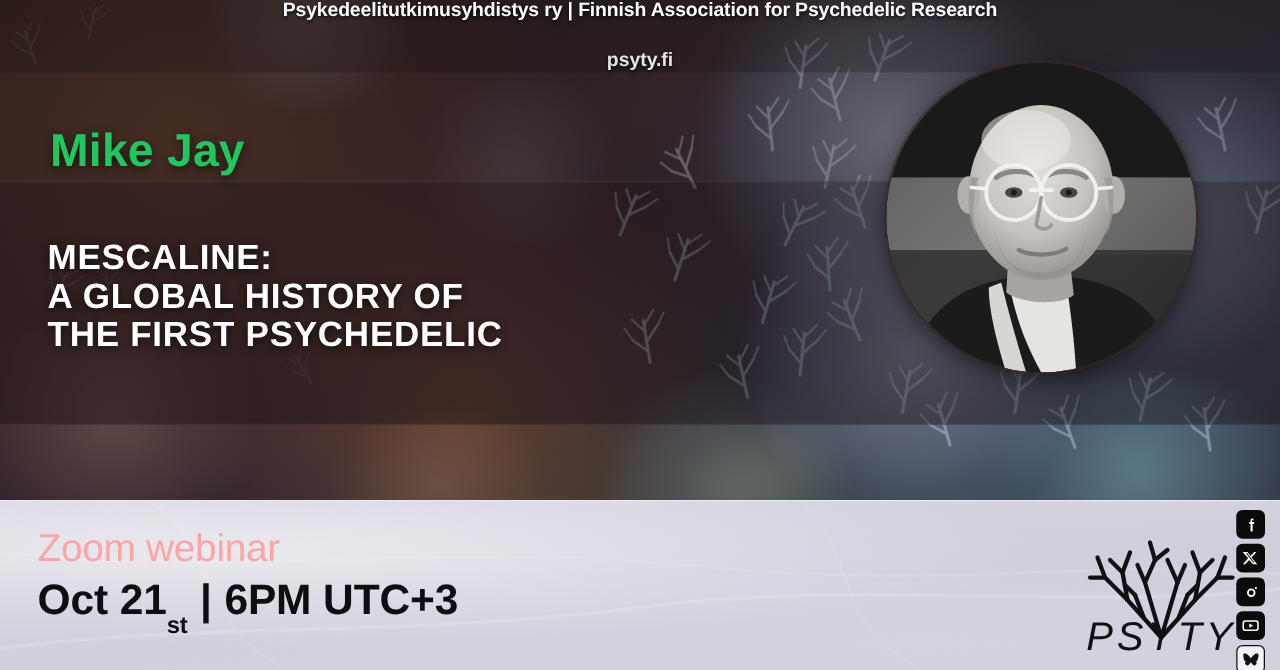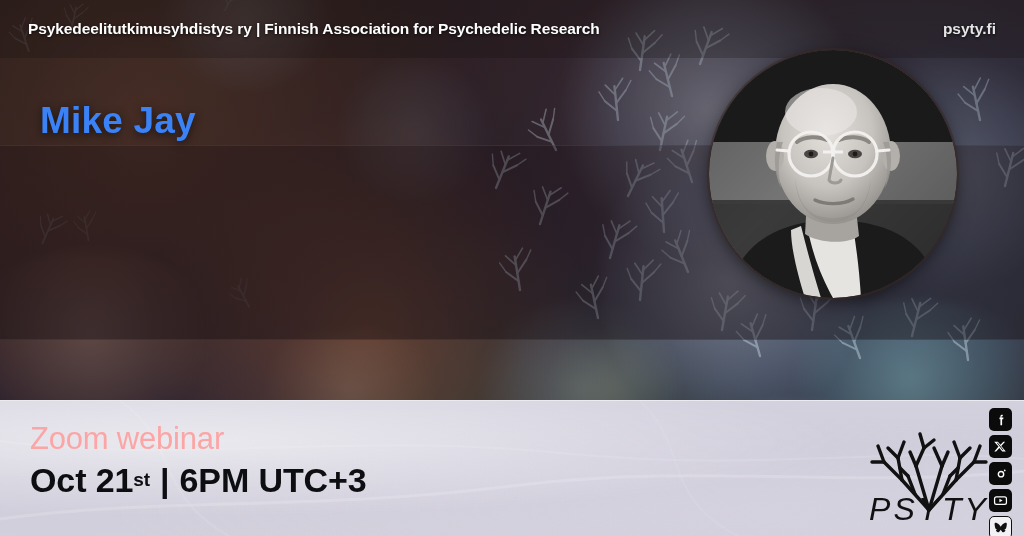--- a/index.html
+++ b/index.html
@@ -90,20 +90,21 @@
   .header {
     position: absolute;
     left: 0; top: 0;
     width: 100%;
     height: 58px;
     display: flex;
     align-items: center;
     justify-content: space-between;
     padding: 0 28px;
     box-sizing: border-box;
+    flex-direction: column;
   }
   .org-line {
     color: #ffffff;
     font-size: 15.5px;
     font-weight: bold;
     letter-spacing: -0.1px;
     text-shadow: 0 1px 3px rgba(0,0,0,0.75);
     white-space: nowrap;
   }
   .site-link {
@@ -112,21 +113,21 @@
     font-weight: bold;
     text-shadow: 0 1px 3px rgba(0,0,0,0.75);
     white-space: nowrap;
   }
 
   
   .speaker-name {
     position: absolute;
     left: 40px;
     top: 100px;
-    color: #3b82f6;
+    color: #22c55e;
     font-size: 37px;
     font-weight: bold;
     letter-spacing: 0.2px;
     text-shadow: 0 2px 8px rgba(0,0,0,0.6);
   }
 
   
   .talk-title {
     position: absolute;
     left: 38px;
@@ -185,21 +186,21 @@
     line-height: 38px;
   }
   .event-when {
     color: #0d0e12;
     font-size: 34px;
     font-weight: bold;
     letter-spacing: -0.1px;
     line-height: 42px;
     margin-top: 1px;
     display: flex;
-    align-items: center;
+    align-items: flex-end;
   }
   .event-when sup {
     font-size: 0.56em;
     vertical-align: super;
     line-height: 0;
     font-weight: bold;
   }
 
   
   .psyty-logo {
@@ -307,20 +308,25 @@
     <div class="band-mid"></div>
   </div>
 
   <div class="header">
     <div class="org-line">Psykedeelitutkimusyhdistys ry | Finnish Association for Psychedelic Research</div>
     <div class="site-link">psyty.fi</div>
   </div>
 
   <div class="speaker-name">Mike Jay</div>
 
+  <div class="talk-title">
+    <div>MESCALINE:</div>
+    <div>A GLOBAL HISTORY OF</div>
+    <div>THE FIRST PSYCHEDELIC</div>
+  </div>
 
   <div class="portrait">
     <svg width="248" height="248" viewBox="0 0 248 248">
       <defs>
         <linearGradient id="bgGrad" x1="0" y1="0" x2="1" y2="1">
           <stop offset="0%" stop-color="#2b2b2b"></stop>
           <stop offset="45%" stop-color="#6d6d6d"></stop>
           <stop offset="100%" stop-color="#1d1d1d"></stop>
         </linearGradient>
         <radialGradient id="skinGrad" cx="45%" cy="35%" r="70%">

